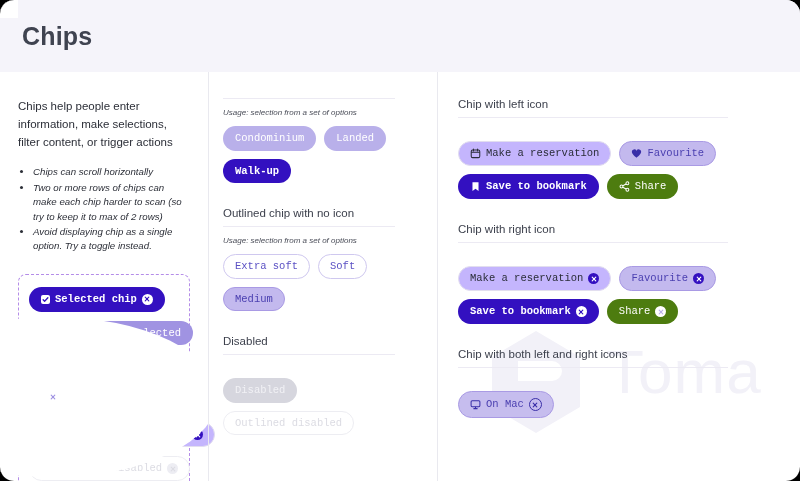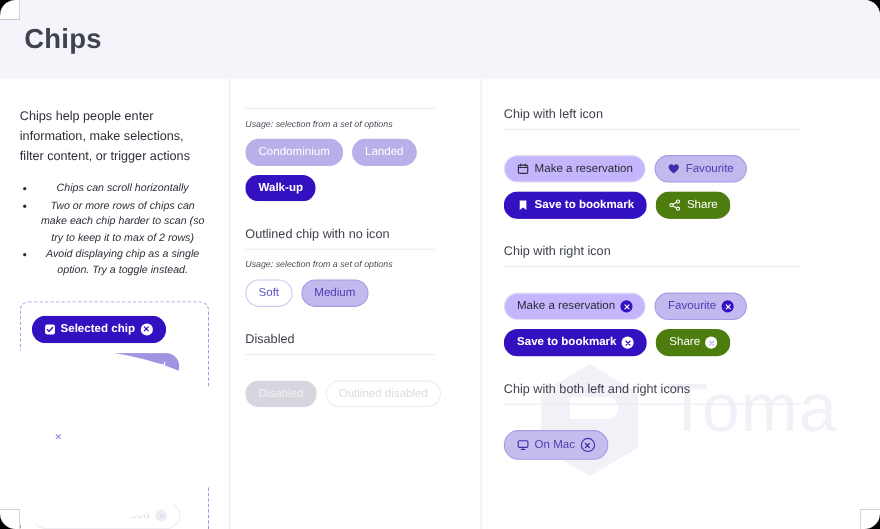--- a/index.html
+++ b/index.html
@@ -26,21 +26,21 @@
   .columns{display:flex;height:409px;box-sizing:border-box;}
   .col{box-sizing:border-box;position:relative;}
   .col-left{width:208px;padding:26px 18px 0 18px;}
   .col-mid{width:229px;padding:26px 14px 0 14px;border-left:1px solid #e9e9ef;}
   .col-right{flex:1;padding:26px 28px 0 20px;border-left:1px solid #e9e9ef;}
 
   
   .intro{
     font-size:11.5px;line-height:1.55;color:#2c2f38;margin:0 0 14px 0;
   }
-  ul.notes{margin:0;padding-left:15px;text-align:center;}
+  ul.notes{margin:0;padding-left:15px;}
   ul.notes li{
     font-size:9.7px;line-height:1.48;color:#2c2f38;
     font-style:italic;margin-bottom:1px;
   }
   .dashbox{
     margin-top:20px;border:1.4px dashed #b48ce8;border-radius:8px;
     padding:12px 10px 12px 10px;display:flex;flex-direction:column;gap:9px;
     align-items:flex-start;
   }
 
@@ -53,21 +53,21 @@
     font-size:8px;font-style:italic;color:#4a4d58;margin:0 0 9px 0;
   }
   .chiprow{display:flex;flex-wrap:wrap;gap:8px;align-items:center;}
   .sect{margin-bottom:24px;}
 
   
   .chip{
     display:inline-flex;align-items:center;gap:5px;
     border-radius:999px;font-size:10.5px;line-height:1;
     padding:6px 11px;box-sizing:border-box;white-space:nowrap;
-    border:1.2px solid transparent;font-weight:400;
+    border:1.2px solid transparent;font-weight:400;font-family:Liberation Mono, monospace;
   }
   .chip.solid-dark{background:#3310c0;color:#ffffff;font-weight:700;}
   .chip.solid-mid{background:#a093e2;color:#ffffff;}
   .chip.solid-light{background:#b9b0ea;color:#ffffff;}
   .chip.disabled{background:#d6d6de;color:#f1f1f5;}
   .chip.outline{background:#ffffff;color:#5b51c4;border-color:#cfc8ef;}
   .chip.outline-sel{background:#c3b9ee;color:#4a3fb0;border-color:#a99ae4;}
   .chip.outline-ns{background:#c4b5fd;color:#2a2d38;border-color:#e2deef;align-items:center;}
   .chip.outline-dis{background:#ffffff;color:#dcdce3;border-color:#ededf2;}
   .chip.pale{background:#4d7c0f;color:#ffffff;}
@@ -250,20 +250,23 @@
               <span>Walk-up</span>
             </div>
           </div>
         </div>
         <div class="sect">
           <div class="sect-title">Outlined chip with no icon</div>
           <div class="rule"></div>
           <div class="usage">Usage: selection from a set of options</div>
           <div class="chiprow">
             <div class="chip outline">
+              <span>Extra soft</span>
+            </div>
+            <div class="chip outline">
               <span>Soft</span>
             </div>
             <div class="chip outline-sel">
               <span>Medium</span>
             </div>
           </div>
         </div>
         <div class="sect">
           <div class="sect-title">Disabled</div>
           <div class="rule"></div>

